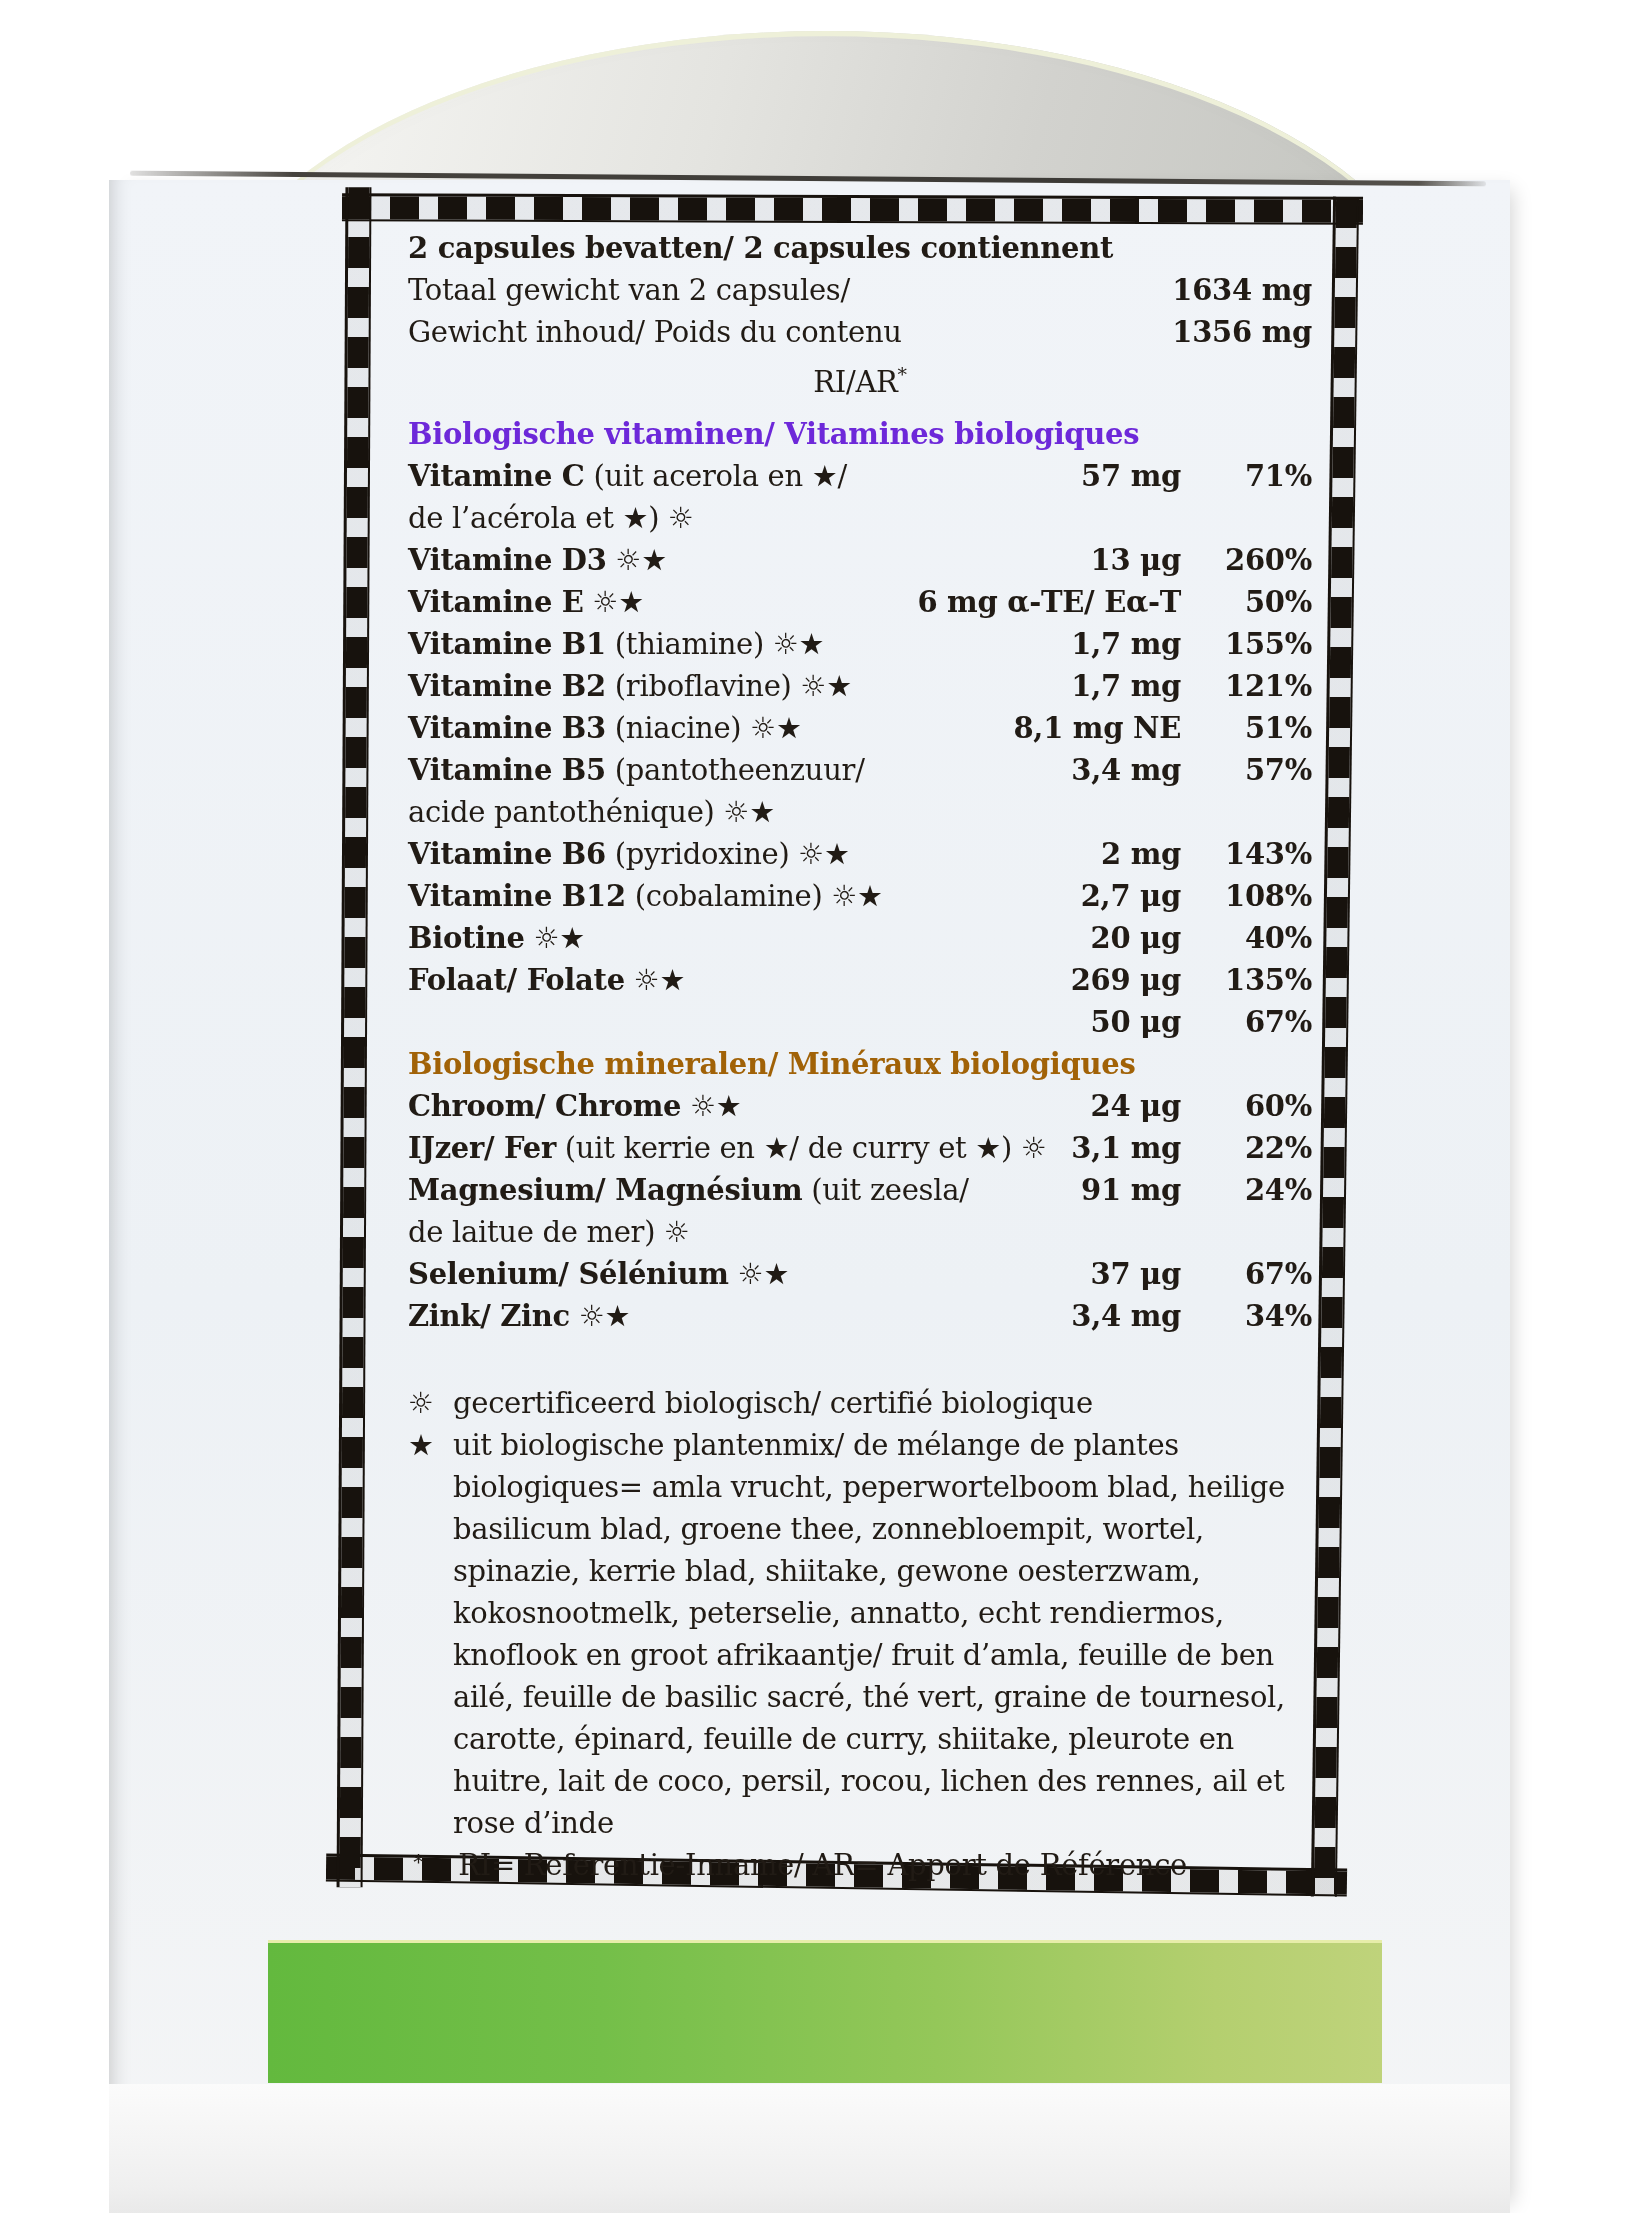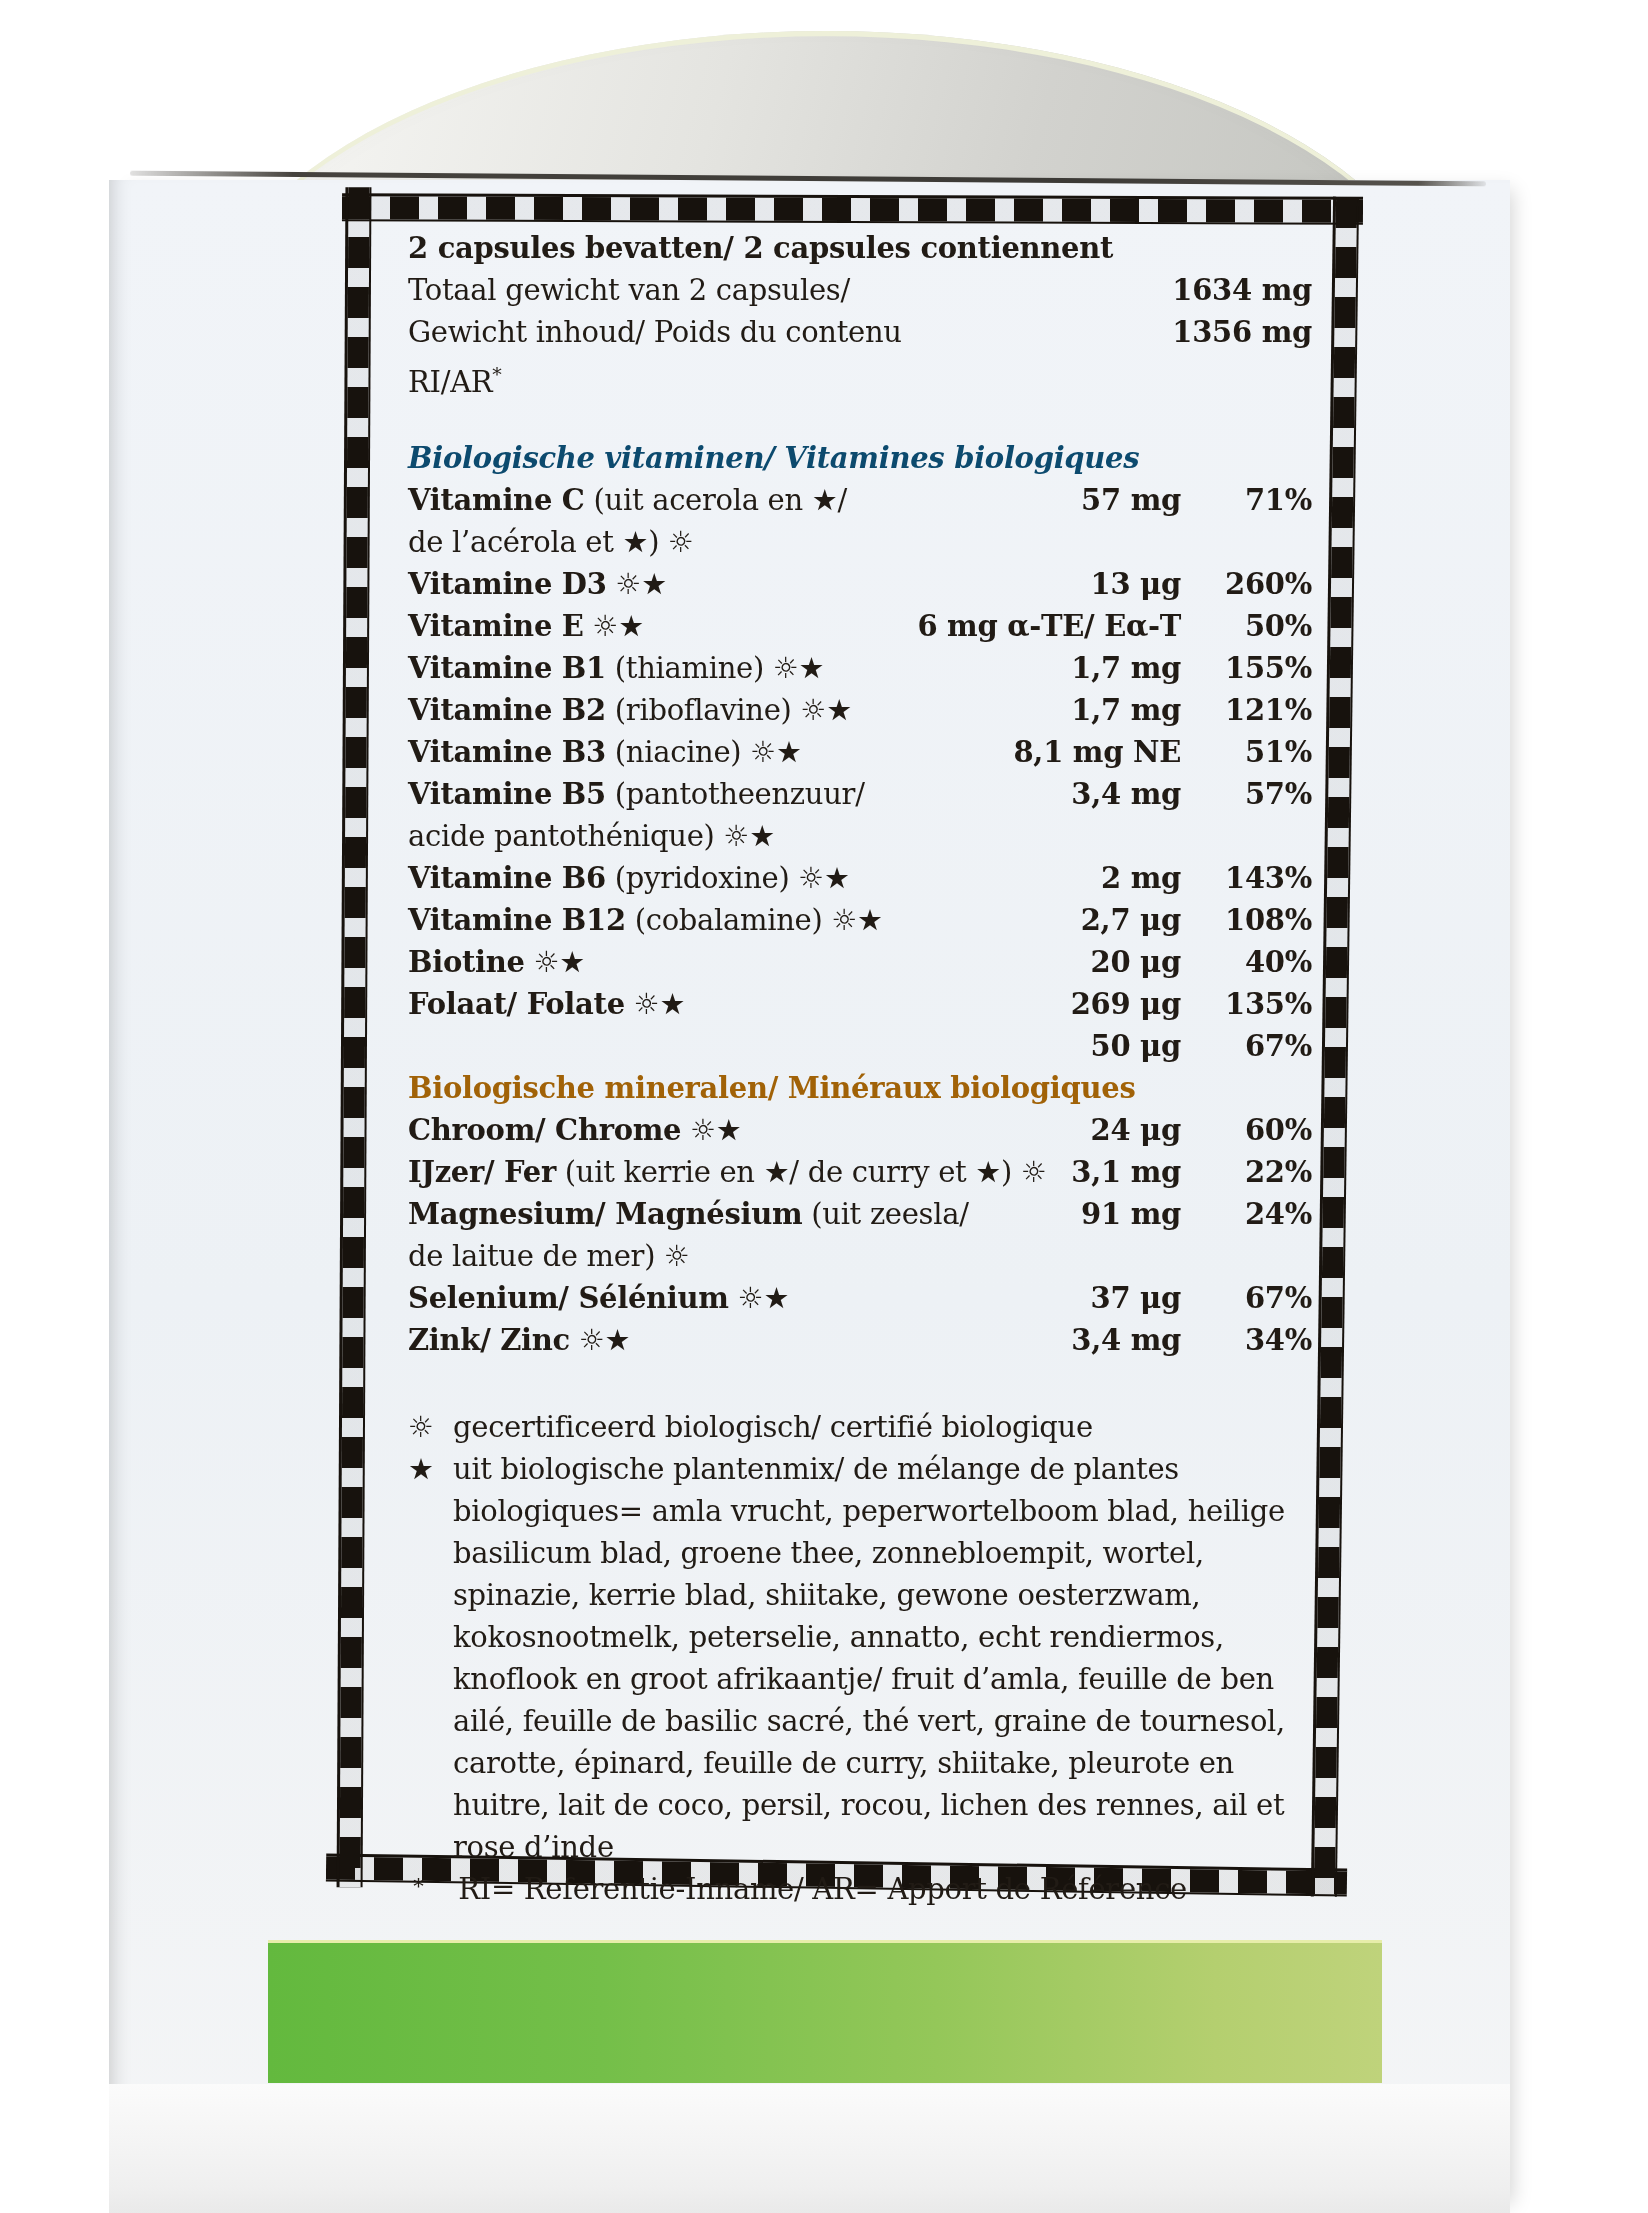--- a/index.html
+++ b/index.html
@@ -43,23 +43,23 @@
   .f-left{left:0;transform:rotate(-0.25deg);}
   .f-right{right:0;transform:rotate(0.2deg);}
   
   .content{
     position:absolute;left:408px;top:227px;width:904px;
     font-size:29px;line-height:42px;letter-spacing:-0.3px;
   }
   .title{font-weight:bold;}
   .hrow{display:flex;align-items:flex-start;}
   .hval{margin-left:auto;font-weight:bold;white-space:nowrap;}
-  .refline{text-align:left;}
+  .refline{text-align:center;}
   .refline sup{font-size:19px;}
-  .ghead{color:#0c4a6e;font-weight:bold;margin-top:34px;font-style:italic;}
+  .ghead{color:#6d28d9;font-weight:bold;margin-top:10px;}
   .ghead2{color:#a16207;font-weight:bold;}
   .nrow{position:relative;min-height:42px;}
   .lab{white-space:nowrap;text-align:center;}
   .nm{font-weight:bold;}
   .sym{font-weight:normal;}
   .amt{position:absolute;right:131px;top:0;font-weight:bold;white-space:nowrap;}
   .pct{position:absolute;right:0;top:0;font-weight:bold;white-space:nowrap;}
   .fnotes{margin-top:45px;}
   .fnote{display:flex;}
   .fmark{width:45px;flex:0 0 45px;}

